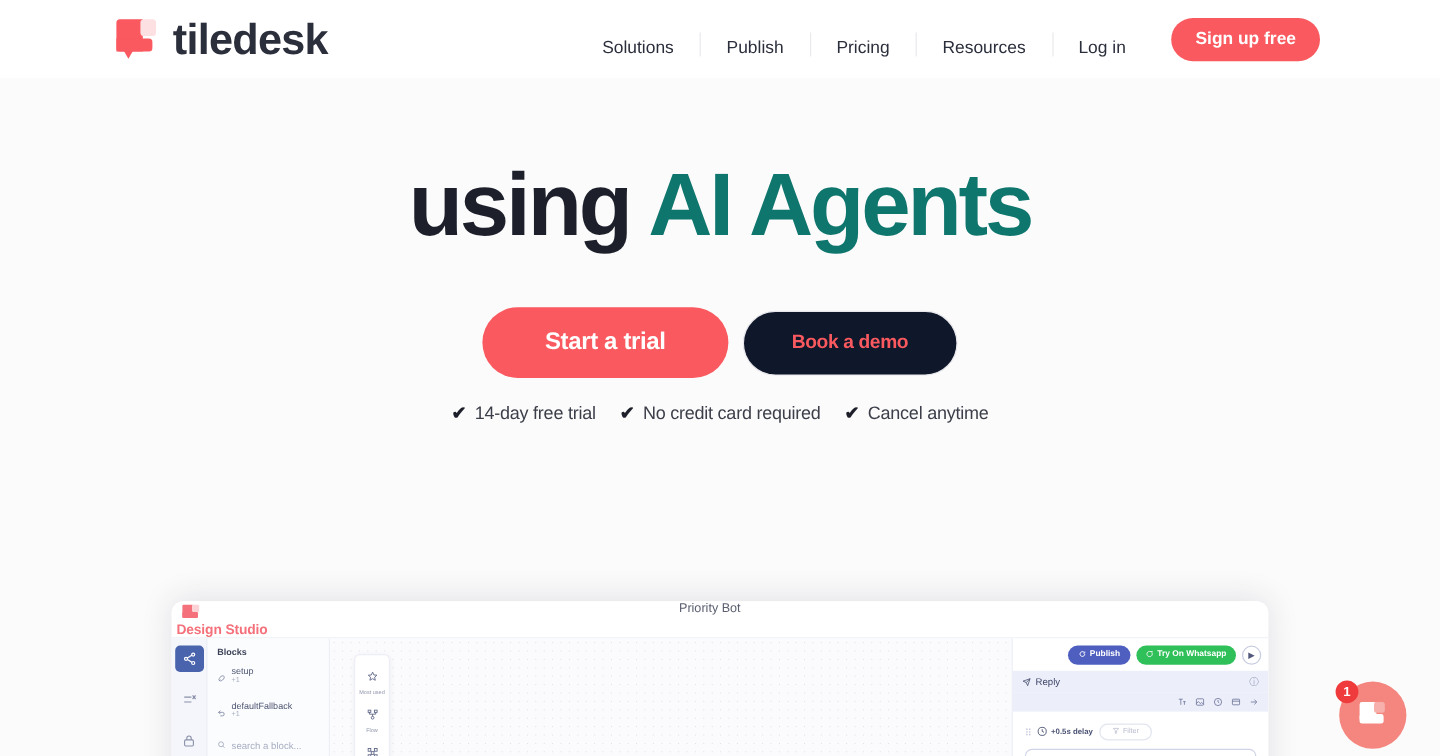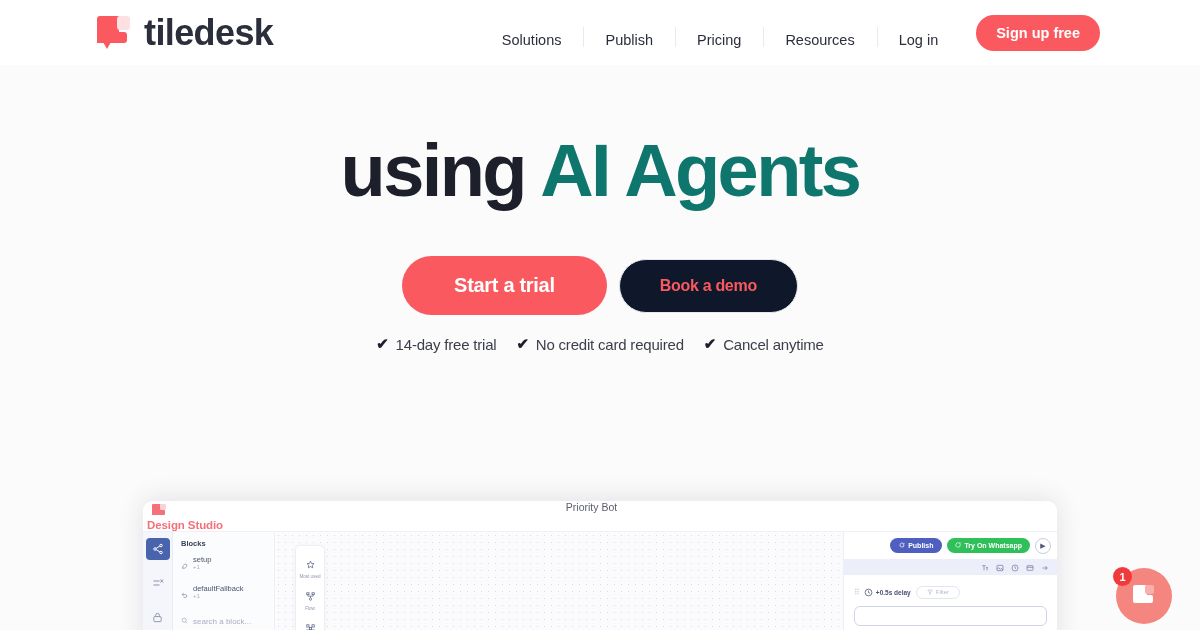--- a/index.html
+++ b/index.html
@@ -446,20 +446,29 @@
             <span>
               <svg width="6" height="6" viewBox="0 0 24 24" fill="none" stroke="#ffffff" stroke-width="2.6">
                 <path d="M21 12a9 9 0 1 1-4.2-7.6L21 3l-1.3 4.4A8.9 8.9 0 0 1 21 12z"></path>
               </svg>
             </span>
             <span>Try On Whatsapp</span>
           </div>
           <div class="play-btn">▶</div>
         </div>
 
+        <div class="reply-head">
+          <span>
+            <svg width="7" height="7" viewBox="0 0 24 24" fill="none" stroke="#40476a" stroke-width="2.2">
+              <path d="M22 2L11 13M22 2l-7 20-4-9-9-4z"></path>
+            </svg>
+          </span>
+          <span class="rl">Reply</span>
+          <span class="info">ⓘ</span>
+        </div>
 
         <div class="reply-tools">
           <span>
             <svg width="8" height="8" viewBox="0 0 24 24" fill="none" stroke="currentColor" stroke-width="2">
                 <path d="M4 5h10M9 5v14"></path>
                 <path d="M15 11h6M18 11v8"></path>
               </svg>
           </span>
           <span>
             <svg width="8" height="8" viewBox="0 0 24 24" fill="none" stroke="currentColor" stroke-width="2">

